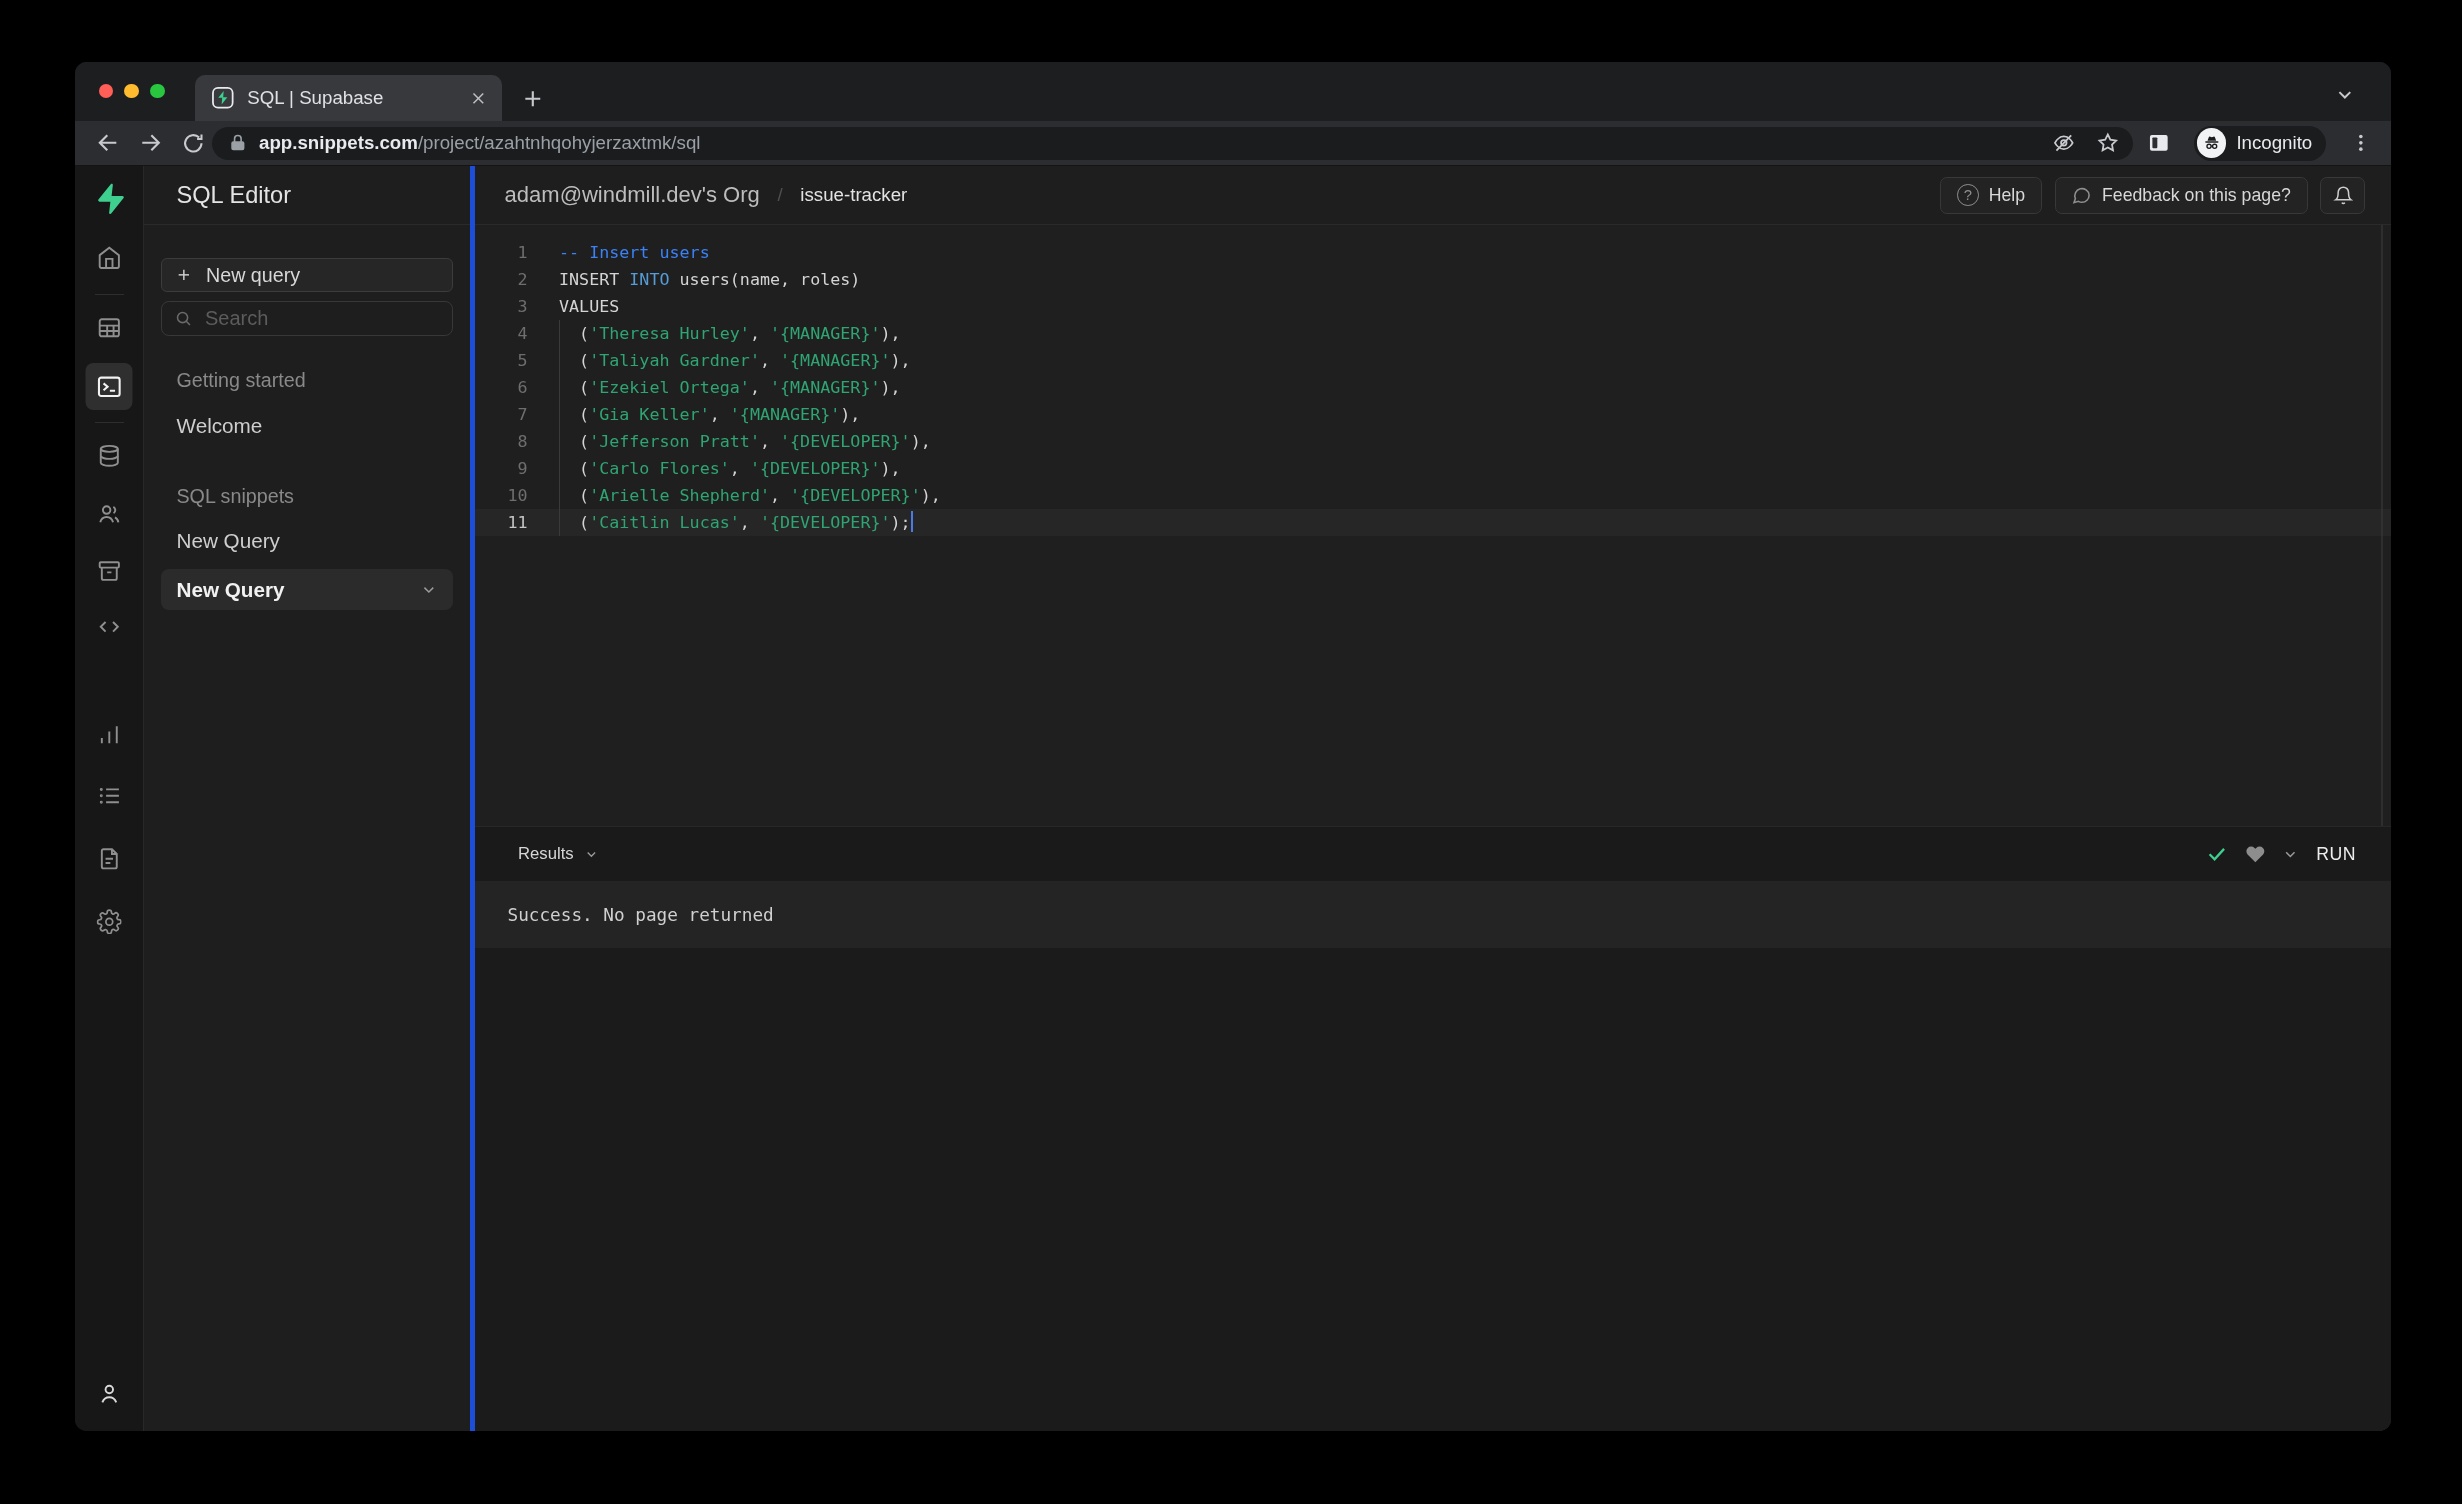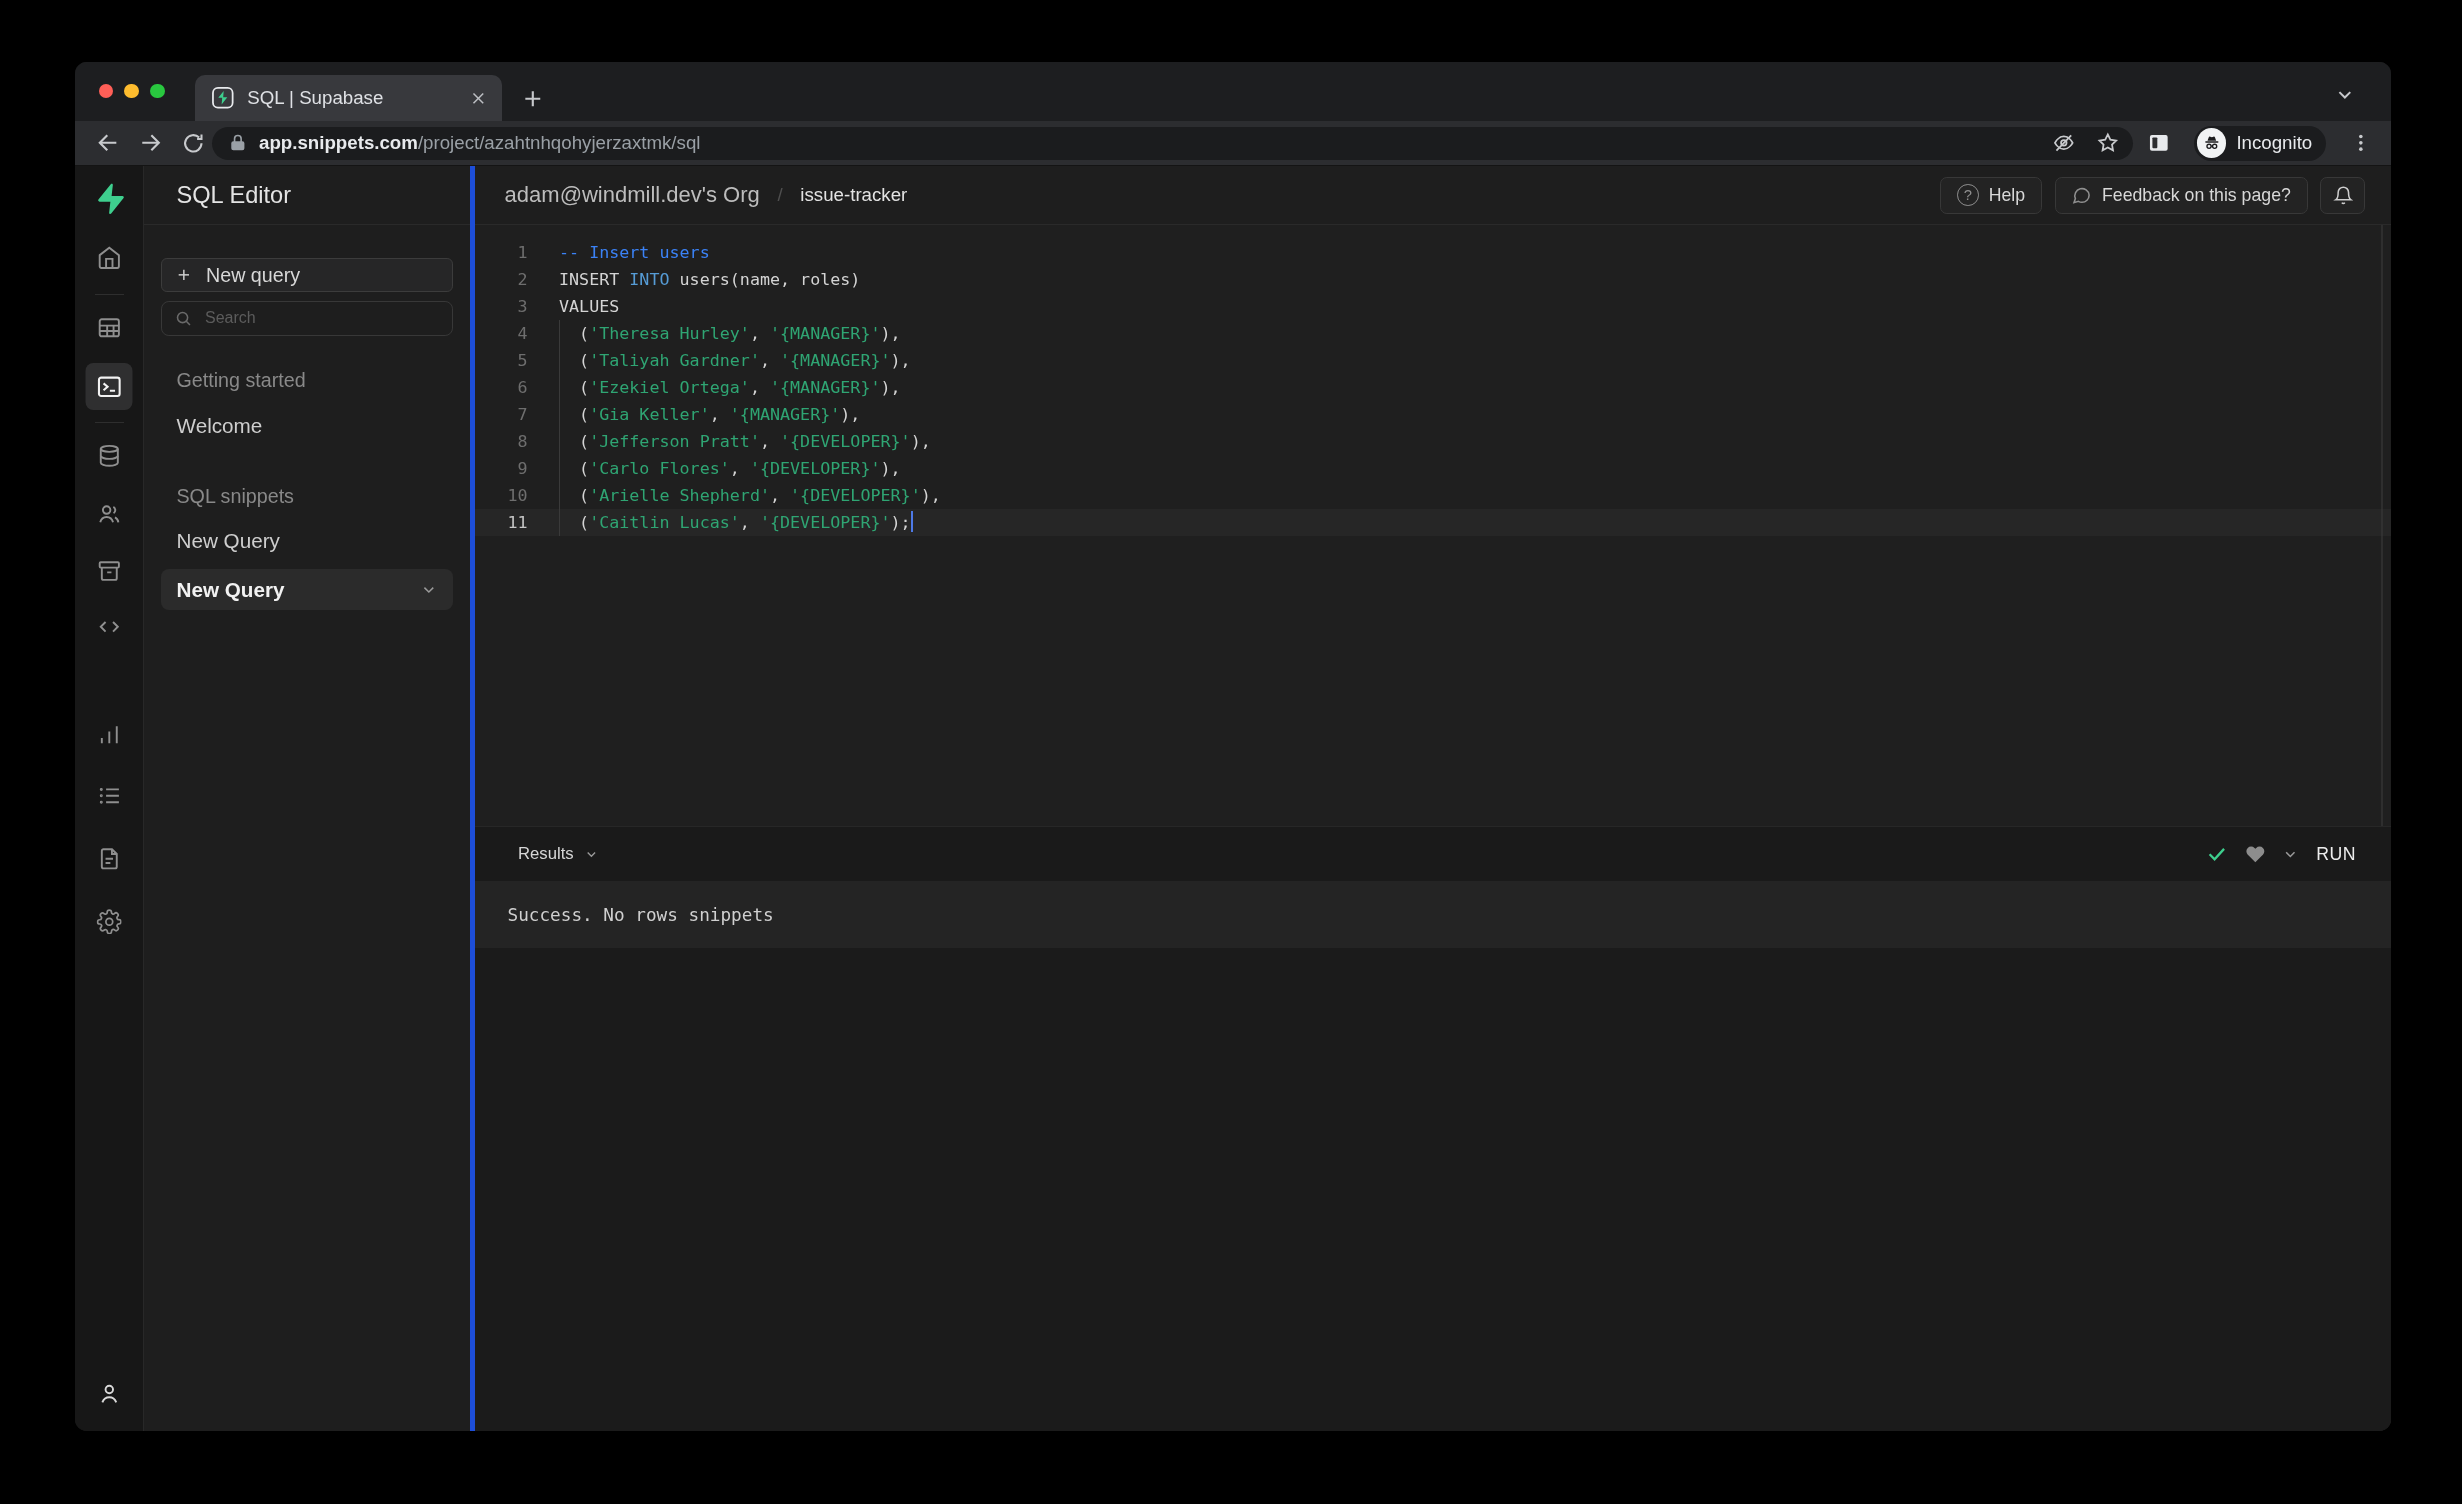--- a/index.html
+++ b/index.html
@@ -55,21 +55,21 @@
     padding-left:32.5px; flex:none; }
   .sb-title { color:#e4e4e4; font-size:23.6px; }
   .sb-body { padding:33px 16.7px 0 16.7px; }
   .btn-newquery { width:100%; height:34px; background:#262627; border:1px solid #3c3c3c;
     border-radius:5.9px; display:flex; align-items:center; padding:0 13.8px; color:#d8d8d8;
     font-size:19.7px; cursor:default; }
   .btn-newquery span.lbl { margin-left:12.8px; }
   .sb-search { margin-top:8.9px; width:100%; height:35px; background:transparent;
     border:1px solid #383838; border-radius:7.9px; display:flex; align-items:center; padding:0 12.8px; }
   .sb-search input { background:transparent; border:0; outline:none; color:#3b82f6;
-    font-size:16px; margin-left:11.8px; width:197px; font-family:"Liberation Sans",sans-serif; }
+    font-size:20px; margin-left:11.8px; width:197px; font-family:"Liberation Sans",sans-serif; }
   .sb-search input::placeholder { color:#5c5c5c; }
   .sb-section { color:#898989; font-size:19.7px; padding-left:15.8px; }
   .sb-item { color:#cecece; font-size:20.7px; padding-left:15.8px; cursor:default; }
   .sb-item.active { background:#2b2b2b; border-radius:7.9px; height:41px; display:flex;
     align-items:center; justify-content:space-between; color:#f2f2f2; font-weight:bold;
     padding:0 15.8px; }
   .mt30{margin-top:33px}.mt20{margin-top:21.7px}.mt44{margin-top:47px}.mt14{margin-top:15.8px}
 
   
   .main { flex:1; display:flex; flex-direction:column; background:#1f1f1f; min-width:0; }
@@ -449,19 +449,19 @@
               <path d="M20.8 4.6a5.5 5.5 0 0 0-7.8 0L12 5.6l-1-1a5.5 5.5 0 0 0-7.8 7.8l1 1L12 21.2l7.8-7.8 1-1a5.5 5.5 0 0 0 0-7.8z"></path>
             </svg>
           <svg width="16.7" height="16.7" viewBox="0 0 24 24" stroke="#9a9a9a" stroke-width="2.2" fill="none">
               <polyline points="6 9 12 15 18 9"></polyline>
             </svg>
           <span class="run-btn">RUN</span>
         </span>
       </div>
 
       <div class="success-band">
-        <span class="success-text">Success. No rows snippets</span>
+        <span class="success-text">Success. No page returned</span>
       </div>
       <div class="results-empty"></div>
     </main>
   </div>
 </div>
 
 
 </body></html>

